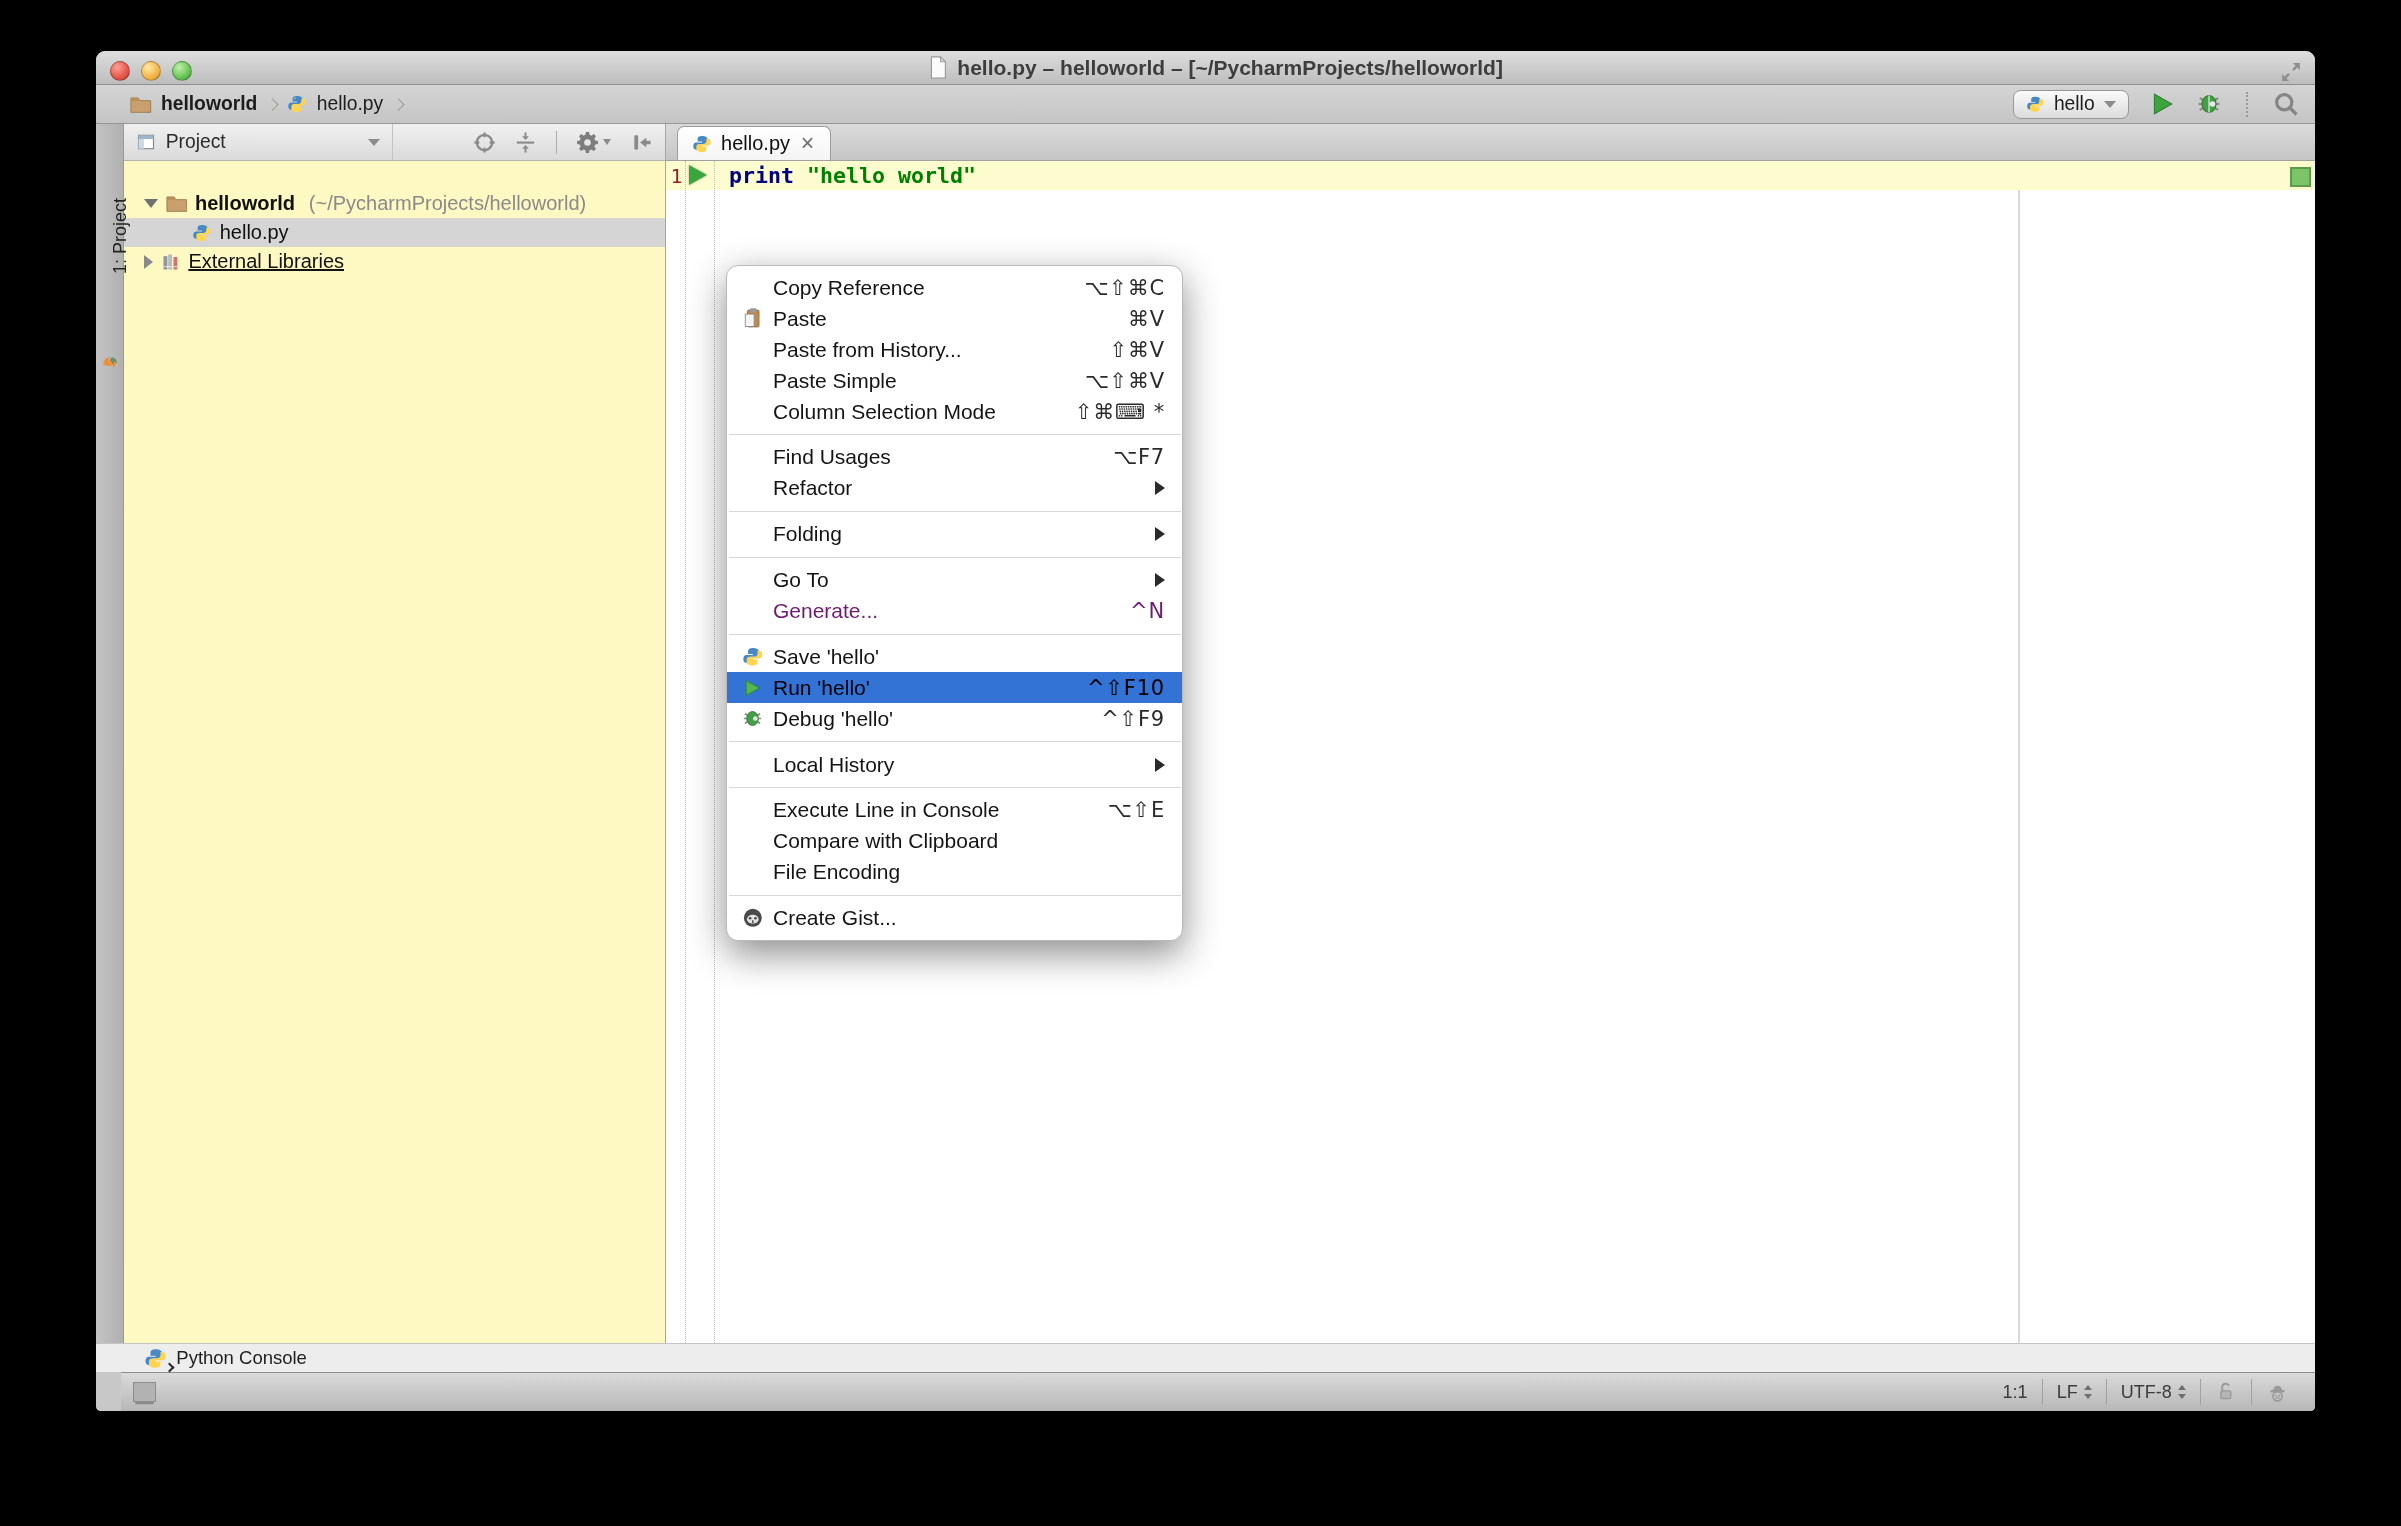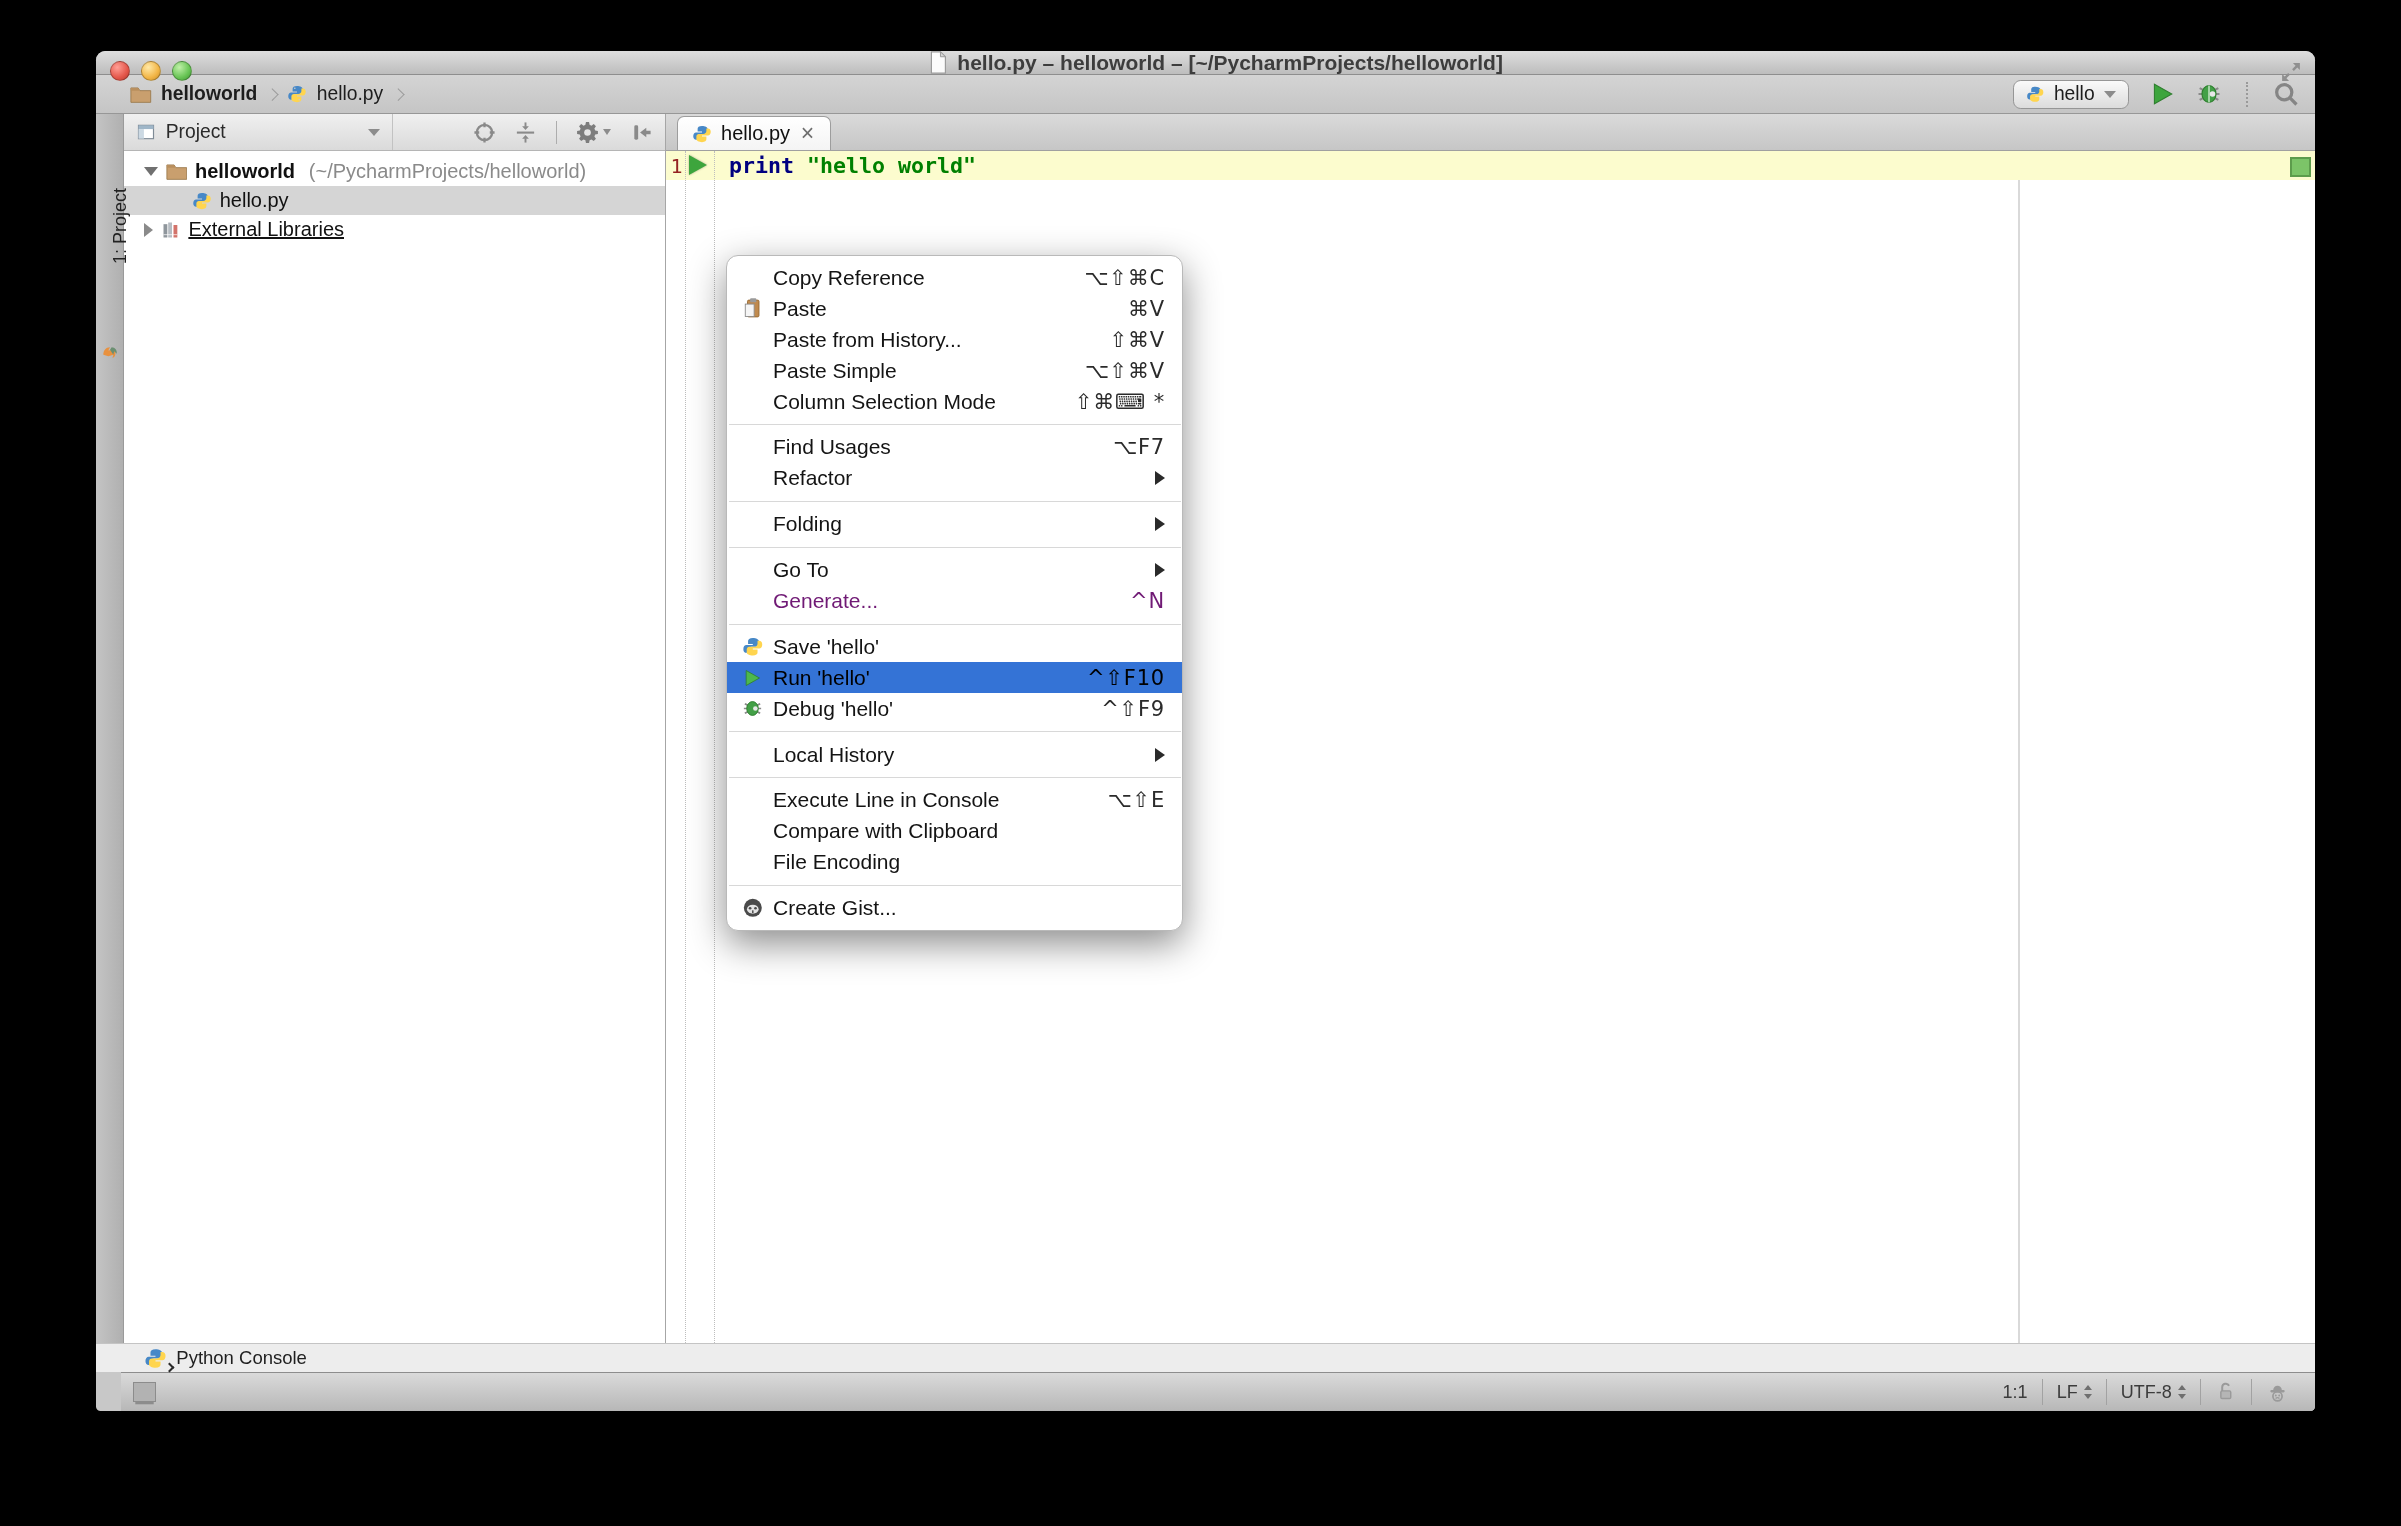--- a/index.html
+++ b/index.html
@@ -6,21 +6,21 @@
   html,body { width:2401px; height:1527px; background:#000; font-family:"Liberation Sans",sans-serif;
               -webkit-font-smoothing:antialiased; }
   .stage { position:relative; width:2401px; height:1527px; background:#000; overflow:hidden; }
 
   
   .window { position:absolute; left:96px; top:51px; width:2219px; height:1360px;
             border-radius:9.3px 9.3px 4.6px 4.6px; overflow:hidden; background:#c8c8c8;
             box-shadow:0 18.5px 62px rgba(0,0,0,.65); display:flex; flex-direction:column; }
 
   
-  .titlebar { height:24px; flex:none; background:linear-gradient(#dedede,#bdbdbd);
+  .titlebar { height:34px; flex:none; background:linear-gradient(#dedede,#bdbdbd);
               border-bottom:0.8px solid #8e8e8e; position:relative; display:flex; align-items:center;padding-left:20px; }
   .lights { position:absolute; left:14px; top:10px; display:flex; gap:10.8px; }
   .light { width:20px; height:20px; border-radius:50%; border:0.8px solid rgba(0,0,0,.25); }
   .light.red    { background:radial-gradient(circle at 35% 30%, #ff9f96, #e4564a 60%, #b03a2e); }
   .light.yellow { background:radial-gradient(circle at 35% 30%, #ffe9a8, #f2b546 60%, #c38a27); }
   .light.green  { background:radial-gradient(circle at 35% 30%, #c0f0a9, #67c454 60%, #3f9233); }
   .title { margin:0 auto; display:flex; align-items:center; gap:9.3px; font-size:21px; font-weight:bold; color:#3d3d3d; }
   .expand-btn { position:absolute; right:10.8px; top:7.7px; width:26px; height:26px; }
 
   
@@ -42,22 +42,22 @@
   
   .main { flex:1; display:flex; min-height:0; position:relative; }
   .stripe { width:28px; flex:none; background:linear-gradient(90deg,#c4c4c4,#b0b0b0);
             border-right:0.8px solid #9a9a9a; position:relative; }
   .stripe-btn { position:absolute; top:74px; left:14px; transform:rotate(-90deg) translateX(-100%);
                 transform-origin:0 0; white-space:nowrap; display:flex; align-items:center; gap:7.7px;
                 font-size:18px; color:#222; }
   .stripe-ico { position:absolute; left:3.9px; top:229px; width:20px; height:20px; }
 
   
-  .project { width:542px; flex:none; background:#ffffff; border-right:0.8px solid #a6a6a6;
-             display:flex; flex-direction:column; }
+  .project { width:542px; flex:none; background:#fef9c3; border-right:0.8px solid #a6a6a6;
+             display:flex; flex-direction:column;gap:22px; }
   .p-header { height:37px; flex:none; background:linear-gradient(#f0f0f0,#dadada);
               border-bottom:0.8px solid #b5b5b5; display:flex; align-items:center; }
   .p-combo { display:flex; align-items:center; gap:9.3px; height:100%; width:269px; padding:0 12.4px;
              border-right:0.8px solid #c2c2c2; font-size:19.3px; color:#2a2a2a; }
   .p-combo .caret { margin-left:auto; }
   .p-tools { margin-left:auto; display:flex; align-items:center; gap:18.5px; padding-right:12.4px; }
   .p-tools .vsep { height:23px; border-left:0.8px solid #adadad; }
   .gearwrap { display:flex; align-items:center; gap:3.1px; }
   .minicaret { width:0;height:0;border-left:4.6px solid transparent;border-right:4.6px solid transparent;
                border-top:6.2px solid #8c8c8c; }

